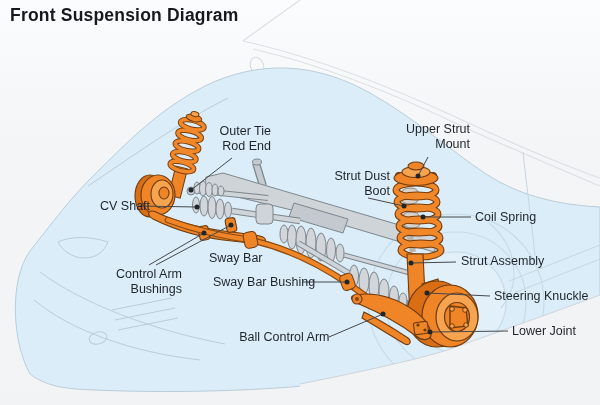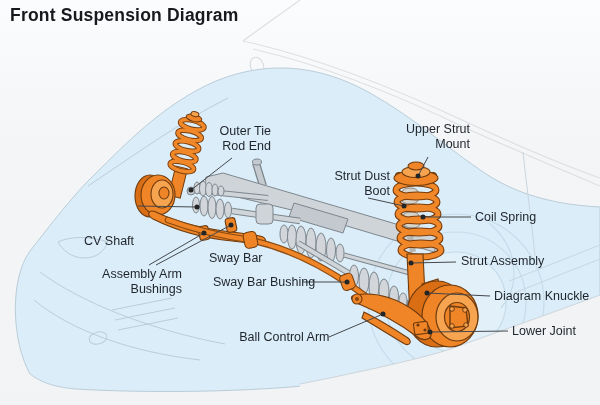--- a/index.html
+++ b/index.html
@@ -5,21 +5,21 @@
   html,body{margin:0;padding:0;background:#ffffff;font-family:"Liberation Sans",sans-serif;}
   .stage{position:relative;width:600px;height:405px;overflow:hidden;
          background:linear-gradient(180deg,#fbfcfd 0%,#f4f5f7 35%,#f1f3f4 100%);}
   .stage svg{position:absolute;left:0;top:0;}
   .title{position:absolute;left:10px;top:5px;font-size:17.5px;font-weight:700;color:#17191d;letter-spacing:.2px;}
   .lbl{position:absolute;font-size:12.5px;font-weight:500;color:#1f242b;line-height:1.22;white-space:nowrap;}
   .lbl.multi{white-space:normal;text-align:right;transform:translateX(-50%);}
   .l-otre{left:236px;top:124px;width:70px;}
   .l-usm{left:430px;top:122px;width:80px;}
   .l-sdb{left:354px;top:169px;width:72px;}
-  .l-cv{left:84px;top:199px;margin-top:35px;}
+  .l-cv{left:100px;top:199px;}
   .l-coil{left:475px;top:210px;}
   .l-sway{left:209px;top:251px;}
   .l-sa{left:461px;top:254px;}
   .l-cab{left:138px;top:267px;width:88px;}
   .l-sbb{left:201px;top:275px;margin-left:12px;}
   .l-sk{left:494px;top:289px;}
   .l-lca{left:282px;top:330px;width:95px;}
   .l-bj{left:512px;top:324px;}
 </style>
 </head>
@@ -269,18 +269,18 @@
 
   <div class="title">Front Suspension Diagram</div>
 
   <div class="lbl multi l-otre">Outer Tie Rod End</div>
   <div class="lbl multi l-sdb">Strut Dust Boot</div>
   <div class="lbl multi l-usm">Upper Strut Mount</div>
   <div class="lbl l-cv">CV Shaft</div>
   <div class="lbl l-coil">Coil Spring</div>
   <div class="lbl l-sway">Sway Bar</div>
   <div class="lbl l-sa">Strut Assembly</div>
-  <div class="lbl multi l-cab">Assembly Arm Bushings</div>
+  <div class="lbl multi l-cab">Control Arm Bushings</div>
   <div class="lbl l-sbb">Sway Bar Bushing</div>
-  <div class="lbl l-sk">Diagram Knuckle</div>
+  <div class="lbl l-sk">Steering Knuckle</div>
   <div class="lbl multi l-lca">Ball Control Arm</div>
   <div class="lbl l-bj">Lower Joint</div>
 </div>
 
 </body></html>

